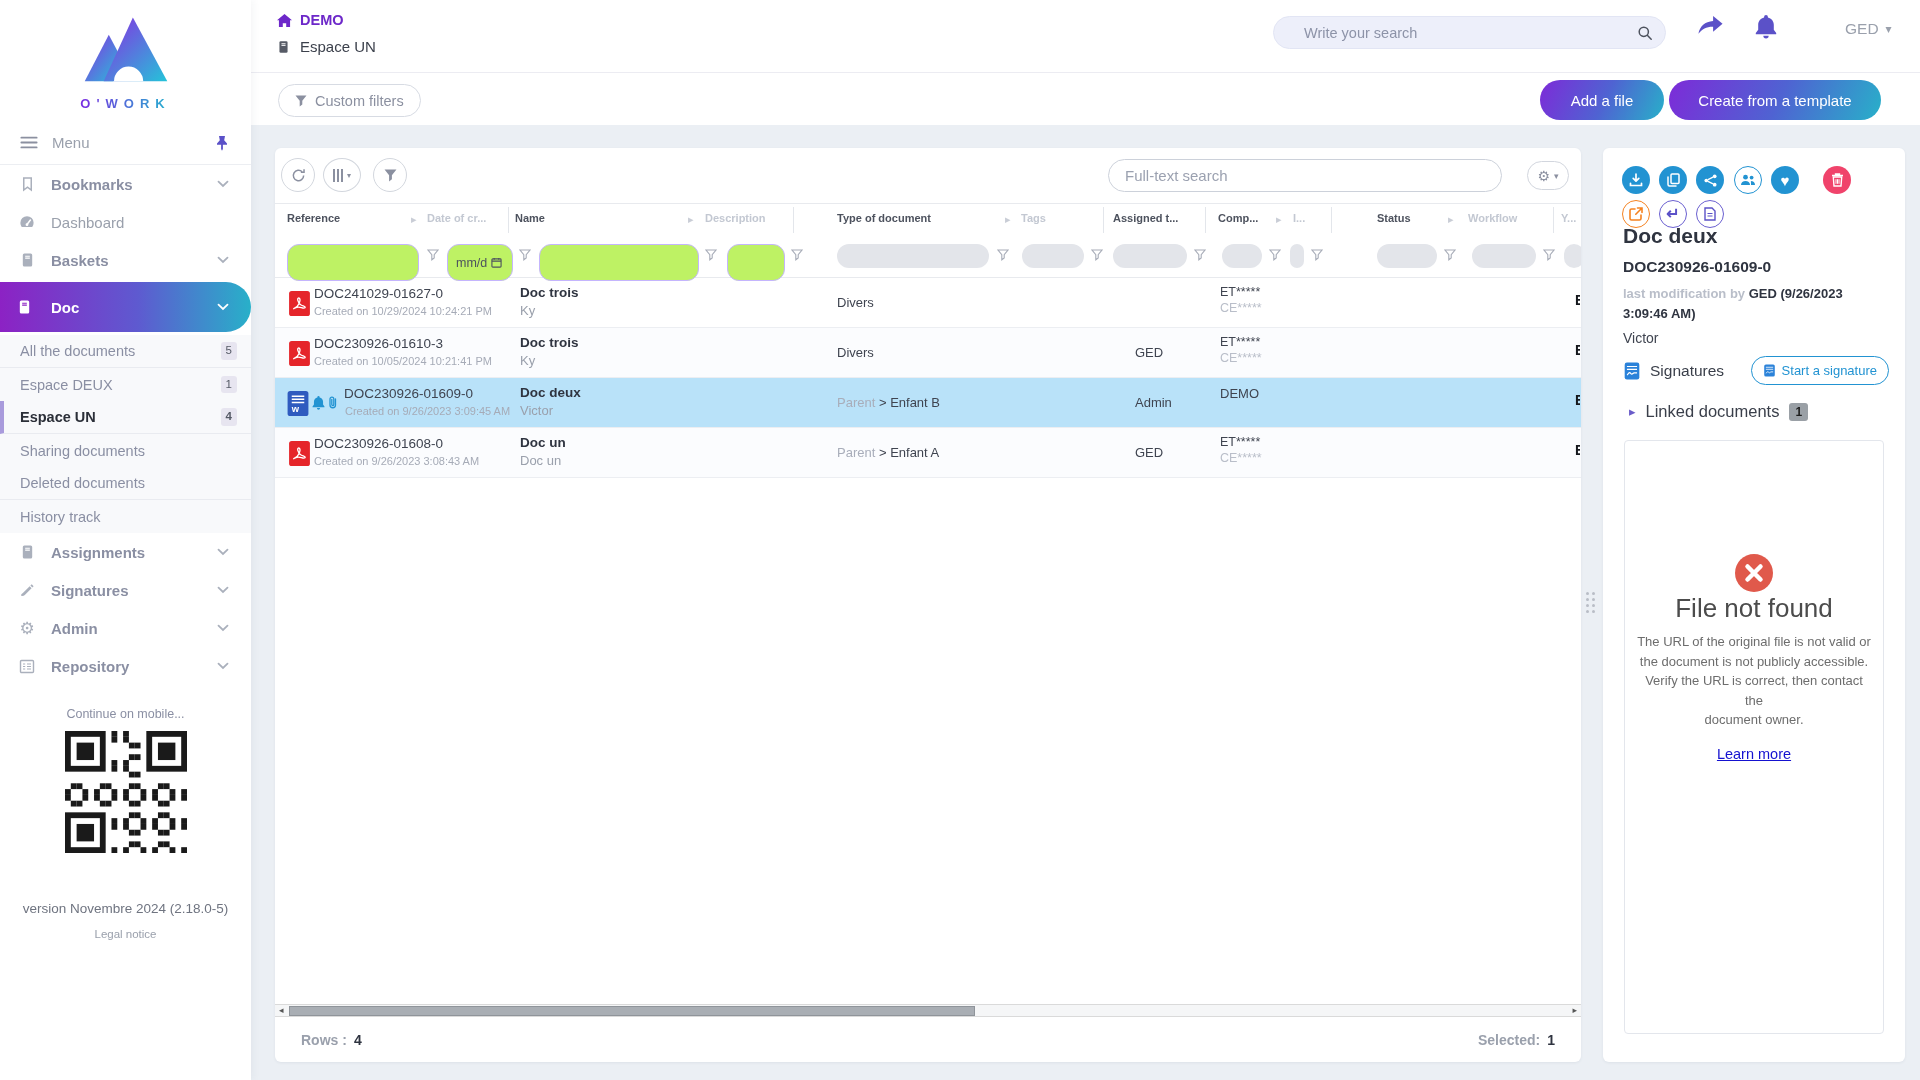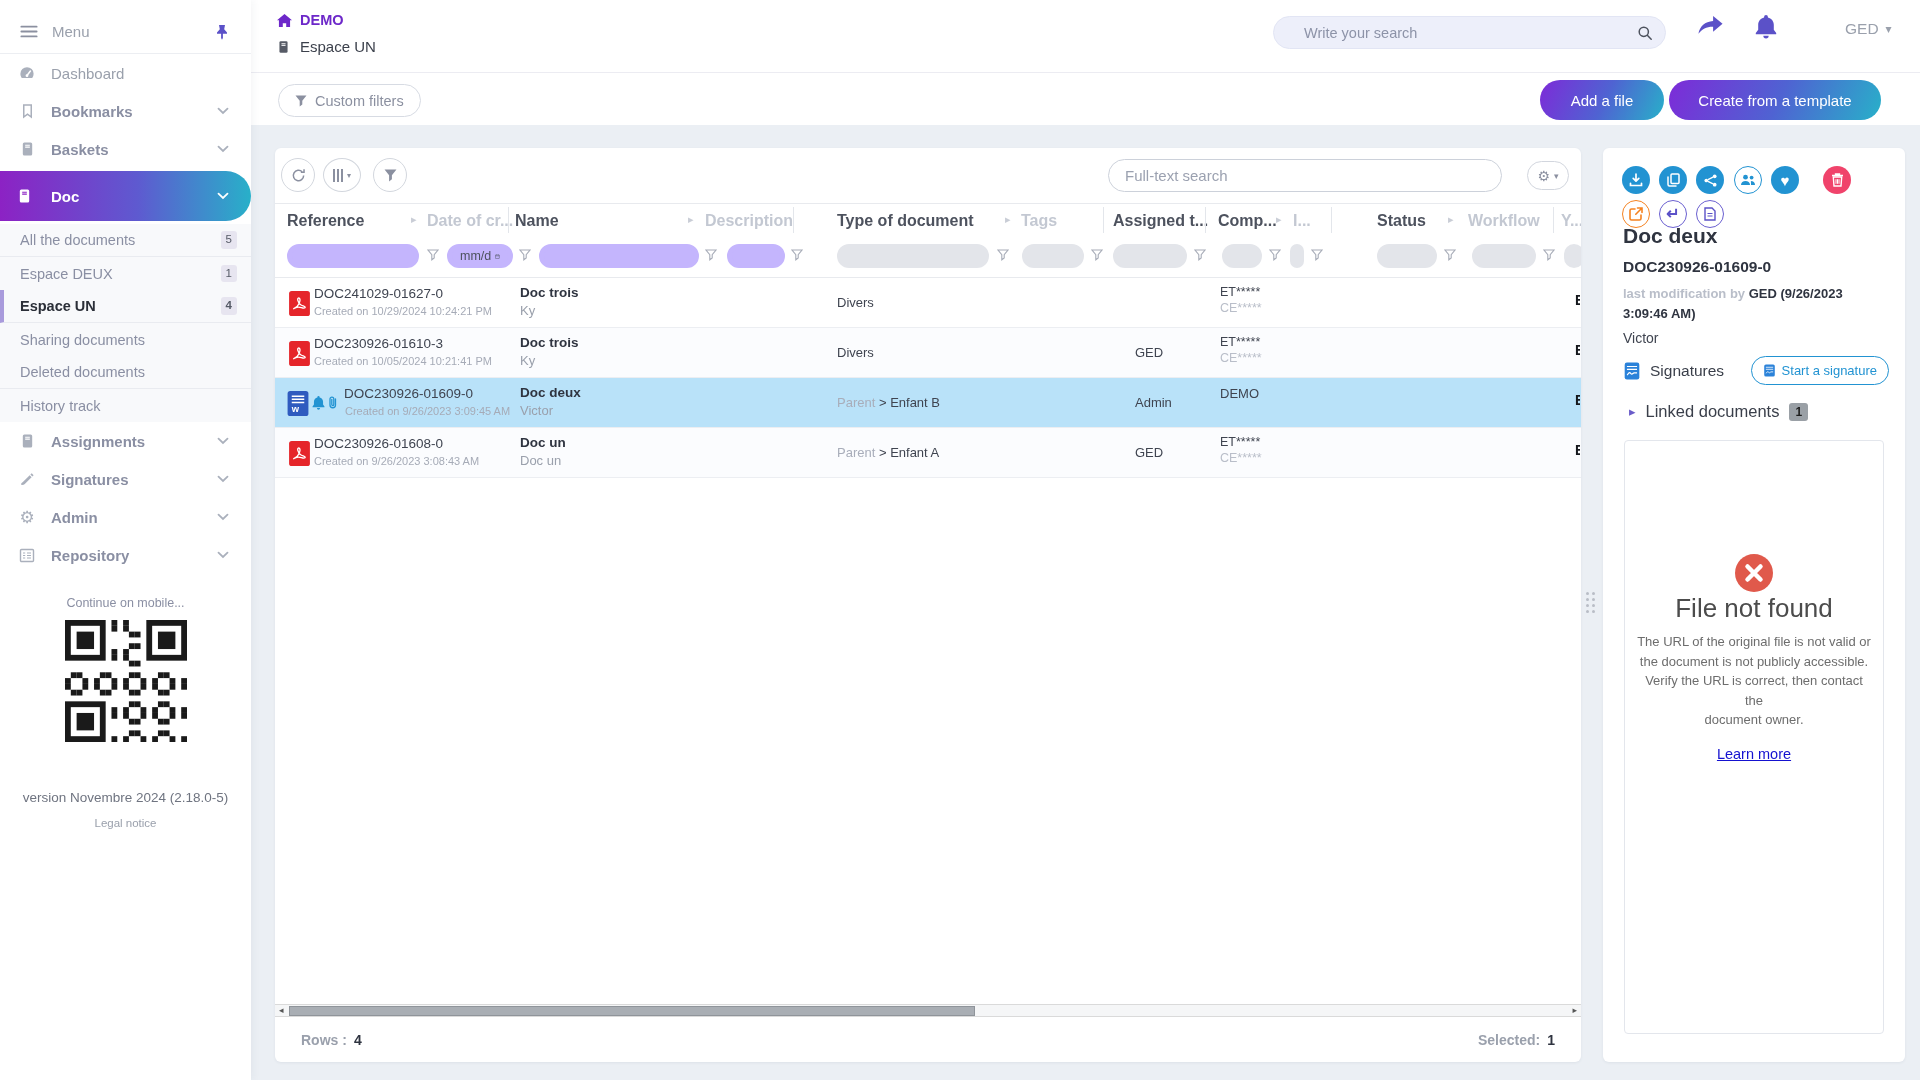--- a/index.html
+++ b/index.html
@@ -52,26 +52,26 @@
   .cols-glyph { display:flex; align-items:center; gap:1.5px; }
   .cols-glyph i { display:block; width:2.5px; height:13px; background:#8b90a0; }
   .cols-glyph .caret { font-size:8px; color:#8b90a0; font-style:normal; margin-left:2px; }
   .ft-search { position:absolute; left:833px; top:11px; width:394px; height:33px; border:1px solid #ccd1da; border-radius:17px; }
   .ft-search input { width:100%; height:31px; border:none; background:transparent; border-radius:17px; padding:0 16px; font-size:15px; color:#3c414c; }
   .ft-search input::placeholder { color:#9ba1b0; }
   .gear-btn { position:absolute; left:1252px; top:13px; width:42px; height:29px; border:1px solid #d2d6de; border-radius:15px; background:#fff; display:flex; align-items:center; justify-content:center; gap:4px; color:#8b90a0; cursor:pointer; }
   .tab-row { height:40px; position:relative; }
   .tab-all { position:absolute; left:20px; top:7px; background:#6a5cc9; color:#fff; border-radius:16px; padding:6px 14px; font-size:13.5px; font-weight:bold; cursor:pointer; }
   .thead { position:relative; height:32px; }
-  .th { position:absolute; top:8px; font-size:16px; font-weight:bold; color:#4d525e; white-space:nowrap; cursor:pointer; }
+  .th { position:absolute; top:8px; font-size:11px; font-weight:bold; color:#4d525e; white-space:nowrap; cursor:pointer; }
   .th.lite { color:#c3c8d2; }
   .sortar { position:absolute; top:9px; font-size:11px; color:#c9cdd6; }
   .vdiv { position:absolute; top:3px; width:1px; height:26px; background:#e3e6eb; }
   .frow { position:relative; height:42px; border-bottom:1px solid #e8eaee; }
-  .f-in { position:absolute; top:8px; height:24px; border:5px solid #c4b5fd; border-radius:12px; background:#c4b5fd; }
+  .f-in { position:absolute; top:8px; height:37px; border:1px solid #c4b5fd; border-radius:12px; background:#bef264; }
   .f-in input { width:100%; height:22px; border:none; background:transparent; border-radius:12px; padding:0 10px; font-size:12.5px; }
   .f-date { display:flex; align-items:center; gap:4px; padding:0 8px; font-size:12.5px; color:#4d525e; cursor:text; }
   .f-ing { position:absolute; top:8px; height:24px; background:#e3e5ea; border-radius:12px; cursor:default; }
   .fun { position:absolute; top:13px; cursor:pointer; }
   .rows { position:relative; }
   .trow { position:relative; height:50px; border-bottom:1px solid #eceef2; cursor:pointer; }
   .trow.alt { background:#fbfcfe; }
   .trow.sel { background:#b9e2f9; }
   .c-ref { position:absolute; left:39px; top:8px; font-size:13.5px; color:#3f4450; }
   .c-created { position:absolute; left:39px; top:27px; font-size:11px; color:#a6abb7; }
@@ -118,52 +118,66 @@
   .fnf-body { margin-top:8px; padding:0 10px; }
   .learn { display:inline-block; margin-top:16px; font-size:14.5px; color:#1512d0; text-decoration:underline; cursor:pointer; }
 
   .drag-dots { position:absolute; left:1586px; top:592px; display:grid; grid-template-columns:repeat(2, 3px); gap:3px; cursor:col-resize; z-index:4; }
   .drag-dots i { width:3px; height:3px; border-radius:50%; background:#b9bdc6; }
 </style>
 </head>
 <body>
 
 <div class="sidebar">
+  <div class="logo">
+    <svg width="86" height="76" viewBox="0 0 100 88">
+      <defs>
+          <linearGradient id="lg1" x1="0" y1="0" x2="1" y2="1">
+        <stop offset="0" stop-color="#8a2be2"></stop>
+            <stop offset="1" stop-color="#24c4d9"></stop>
+      </linearGradient>
+        </defs>
+      <path d="M2 78 L30 24 L45 52 L35 78 Z" fill="url(#lg1)"></path>
+      <path d="M24 78 L58 4 L98 78 Z" fill="url(#lg1)"></path>
+      <path d="M36 78 A 17 17 0 0 1 70 78 Z" fill="#ffffff"></path>
+    </svg>
+    <div class="brand-text">O'WORK</div>
+  </div>
 
   <div class="menu-row">
     <svg width="18" height="13" viewBox="0 0 16 12">
         <path d="M1 1.5h14M1 6h14M1 10.5h14" stroke="#8b90a0" stroke-width="1.8" stroke-linecap="round"></path>
       </svg>
     <span class="lbl">Menu</span>
     <svg width="14" height="16" viewBox="0 0 14 16">
         <path d="M4 1h6l-.8 4.2L12 8.5v1.3H7.9V14l-.9 1.8-.9-1.8V9.8H2V8.5l2.8-3.3z" fill="#5b51c8"></path>
+      </svg>
+  </div>
+
+  <div class="nav-item bold">
+    <span class="nico">
+      <svg width="15" height="16" viewBox="0 0 16 16">
+          <path d="M4 1.5h8V14.5l-4-3.1-4 3.1z" fill="none" stroke="#aab0bc" stroke-width="1.6"></path>
+        </svg>
+    </span>
+    <span class="nlbl">Bookmarks</span>
+    <svg width="12" height="8" viewBox="0 0 12 7">
+        <path d="M1.5 1.2L6 5.4l4.5-4.2" fill="none" stroke="#aab0bc" stroke-width="1.8" stroke-linecap="round"></path>
       </svg>
   </div>
 
   <div class="nav-item">
     <span class="nico">
       <svg width="18" height="16" viewBox="0 0 16 15">
           <path d="M8 2a6.2 6.2 0 0 0-6.2 6.2c0 1.5.5 2.8 1.3 3.9h9.8a6.4 6.4 0 0 0 1.3-3.9A6.2 6.2 0 0 0 8 2z" fill="#aab0bc"></path>
           <path d="M8 9.8L11.2 5.6" stroke="#fff" stroke-width="1.4" stroke-linecap="round"></path>
           <circle cx="8" cy="10" r="1.3" fill="#fff"></circle>
         </svg>
     </span>
     <span class="nlbl">Dashboard</span>
-  </div>
-
-  <div class="nav-item bold">
-    <span class="nico">
-      <svg width="15" height="16" viewBox="0 0 16 16">
-          <path d="M4 1.5h8V14.5l-4-3.1-4 3.1z" fill="none" stroke="#aab0bc" stroke-width="1.6"></path>
-        </svg>
-    </span>
-    <span class="nlbl">Bookmarks</span>
-    <svg width="12" height="8" viewBox="0 0 12 7">
-        <path d="M1.5 1.2L6 5.4l4.5-4.2" fill="none" stroke="#aab0bc" stroke-width="1.8" stroke-linecap="round"></path>
-      </svg>
   </div>
 
   <div class="nav-item bold">
     <span class="nico">
       <svg width="15" height="16" viewBox="0 0 16 16">
           <rect x="3" y="1" width="10" height="14" rx="1.6" fill="#aab0bc"></rect>
           <path d="M5.5 4h5M5.5 6h5" stroke="#fff" stroke-width="1.2"></path>
         </svg>
     </span>
     <span class="nlbl">Baskets</span>

